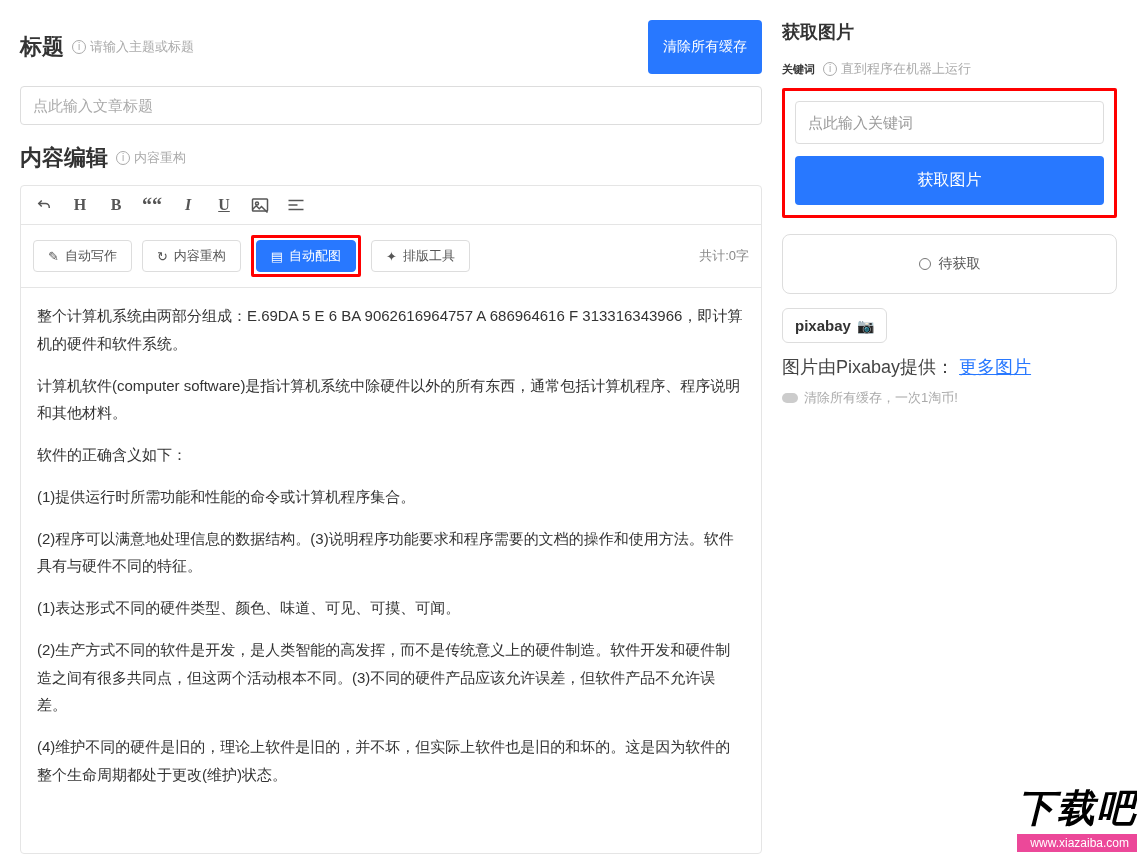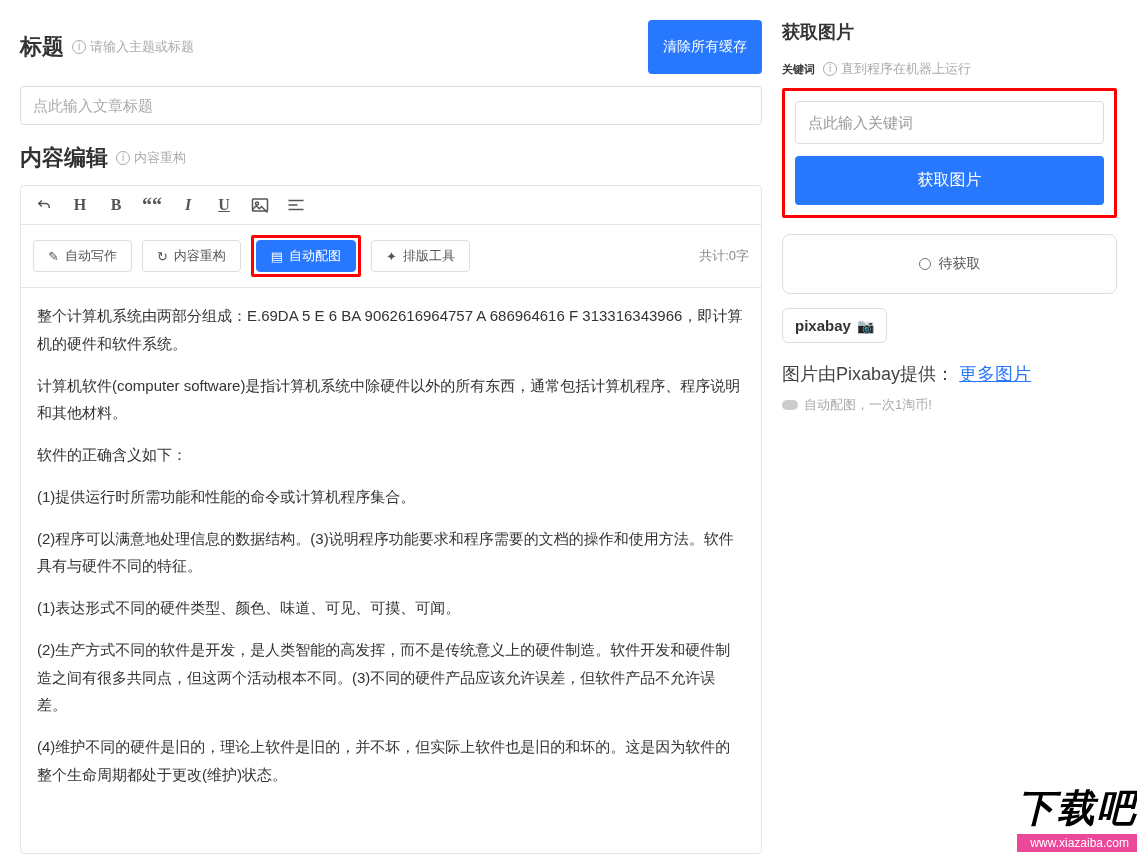--- a/index.html
+++ b/index.html
@@ -42,21 +42,21 @@
 .kw-header { display: flex; align-items: center; gap: 8px; margin-bottom: 10px; }
 .kw-title { font-size: 11px; font-weight: 600; }
 .kw-box { border: 3px solid #ff0000; padding: 10px; border-radius: 2px; margin-bottom: 16px; }
 .kw-input { border: 1px solid #ddd; border-radius: 4px; padding: 12px; font-size: 15px; width: 100%; margin-bottom: 12px; }
 .kw-input::placeholder { color: #999; }
 .btn-fetch { width: 100%; background: #2878ff; color: #fff; border: none; border-radius: 4px; padding: 14px; font-size: 16px; cursor: pointer; }
 
 .status-pill { border: 1px solid #ddd; border-radius: 8px; padding: 20px; text-align: center; color: #555; margin-bottom: 14px; display: flex; align-items: center; justify-content: center; gap: 8px; }
 .circle-o { width: 12px; height: 12px; border: 1.5px solid #777; border-radius: 50%; display: inline-block; }
 
-.pixabay { border: 1px solid #ddd; border-radius: 6px; padding: 8px 12px; display: inline-flex; align-items: center; gap: 6px; font-weight: 600; color: #333; margin-bottom: 19px; font-size: 15px; justify-content: space-between; }
+.pixabay { border: 1px solid #ddd; border-radius: 6px; padding: 8px 12px; display: inline-flex; align-items: center; gap: 6px; font-weight: 600; color: #333; margin-bottom: 12px; font-size: 15px; justify-content: space-between; }
 .cam-ico { font-size: 14px; }
 
 .provider-line { font-size: 18px; color: #444; margin-bottom: 10px; }
 .provider-line a { color: #2878ff; text-decoration: underline; }
 
 .footer-note { font-size: 13px; color: #aaa; display: flex; align-items: center; gap: 6px; margin-top: 10px; }
 .cloud-ico { width: 16px; height: 10px; background: #ccc; border-radius: 10px; display: inline-block; position: relative; }
 
 .watermark { position: fixed; right: 0; bottom: 8px; color: #000; font-family: "SimHei", sans-serif; text-align: right; }
 .wm-big { font-size: 38px; font-weight: 900; font-style: italic; text-shadow: 2px 2px 0 #fff, -2px -2px 0 #fff, 2px -2px 0 #fff, -2px 2px 0 #fff; letter-spacing: 2px; }
@@ -186,21 +186,21 @@
       <span class="cam-ico">📷</span>
     </div>
 
     <div class="provider-line">
       <span>图片由Pixabay提供：</span>
       <a href="#">更多图片</a>
     </div>
 
     <div class="footer-note">
       <span class="cloud-ico"></span>
-      <span>自动配图，一次1淘币!</span>
+      <span>清除所有缓存，一次1淘币!</span>
     </div>
   </div>
 </div>
 
 <div class="watermark">
   <div class="wm-big">下载吧</div>
   <div class="wm-url">www.xiazaiba.com</div>
 </div>
 
 </body></html>

